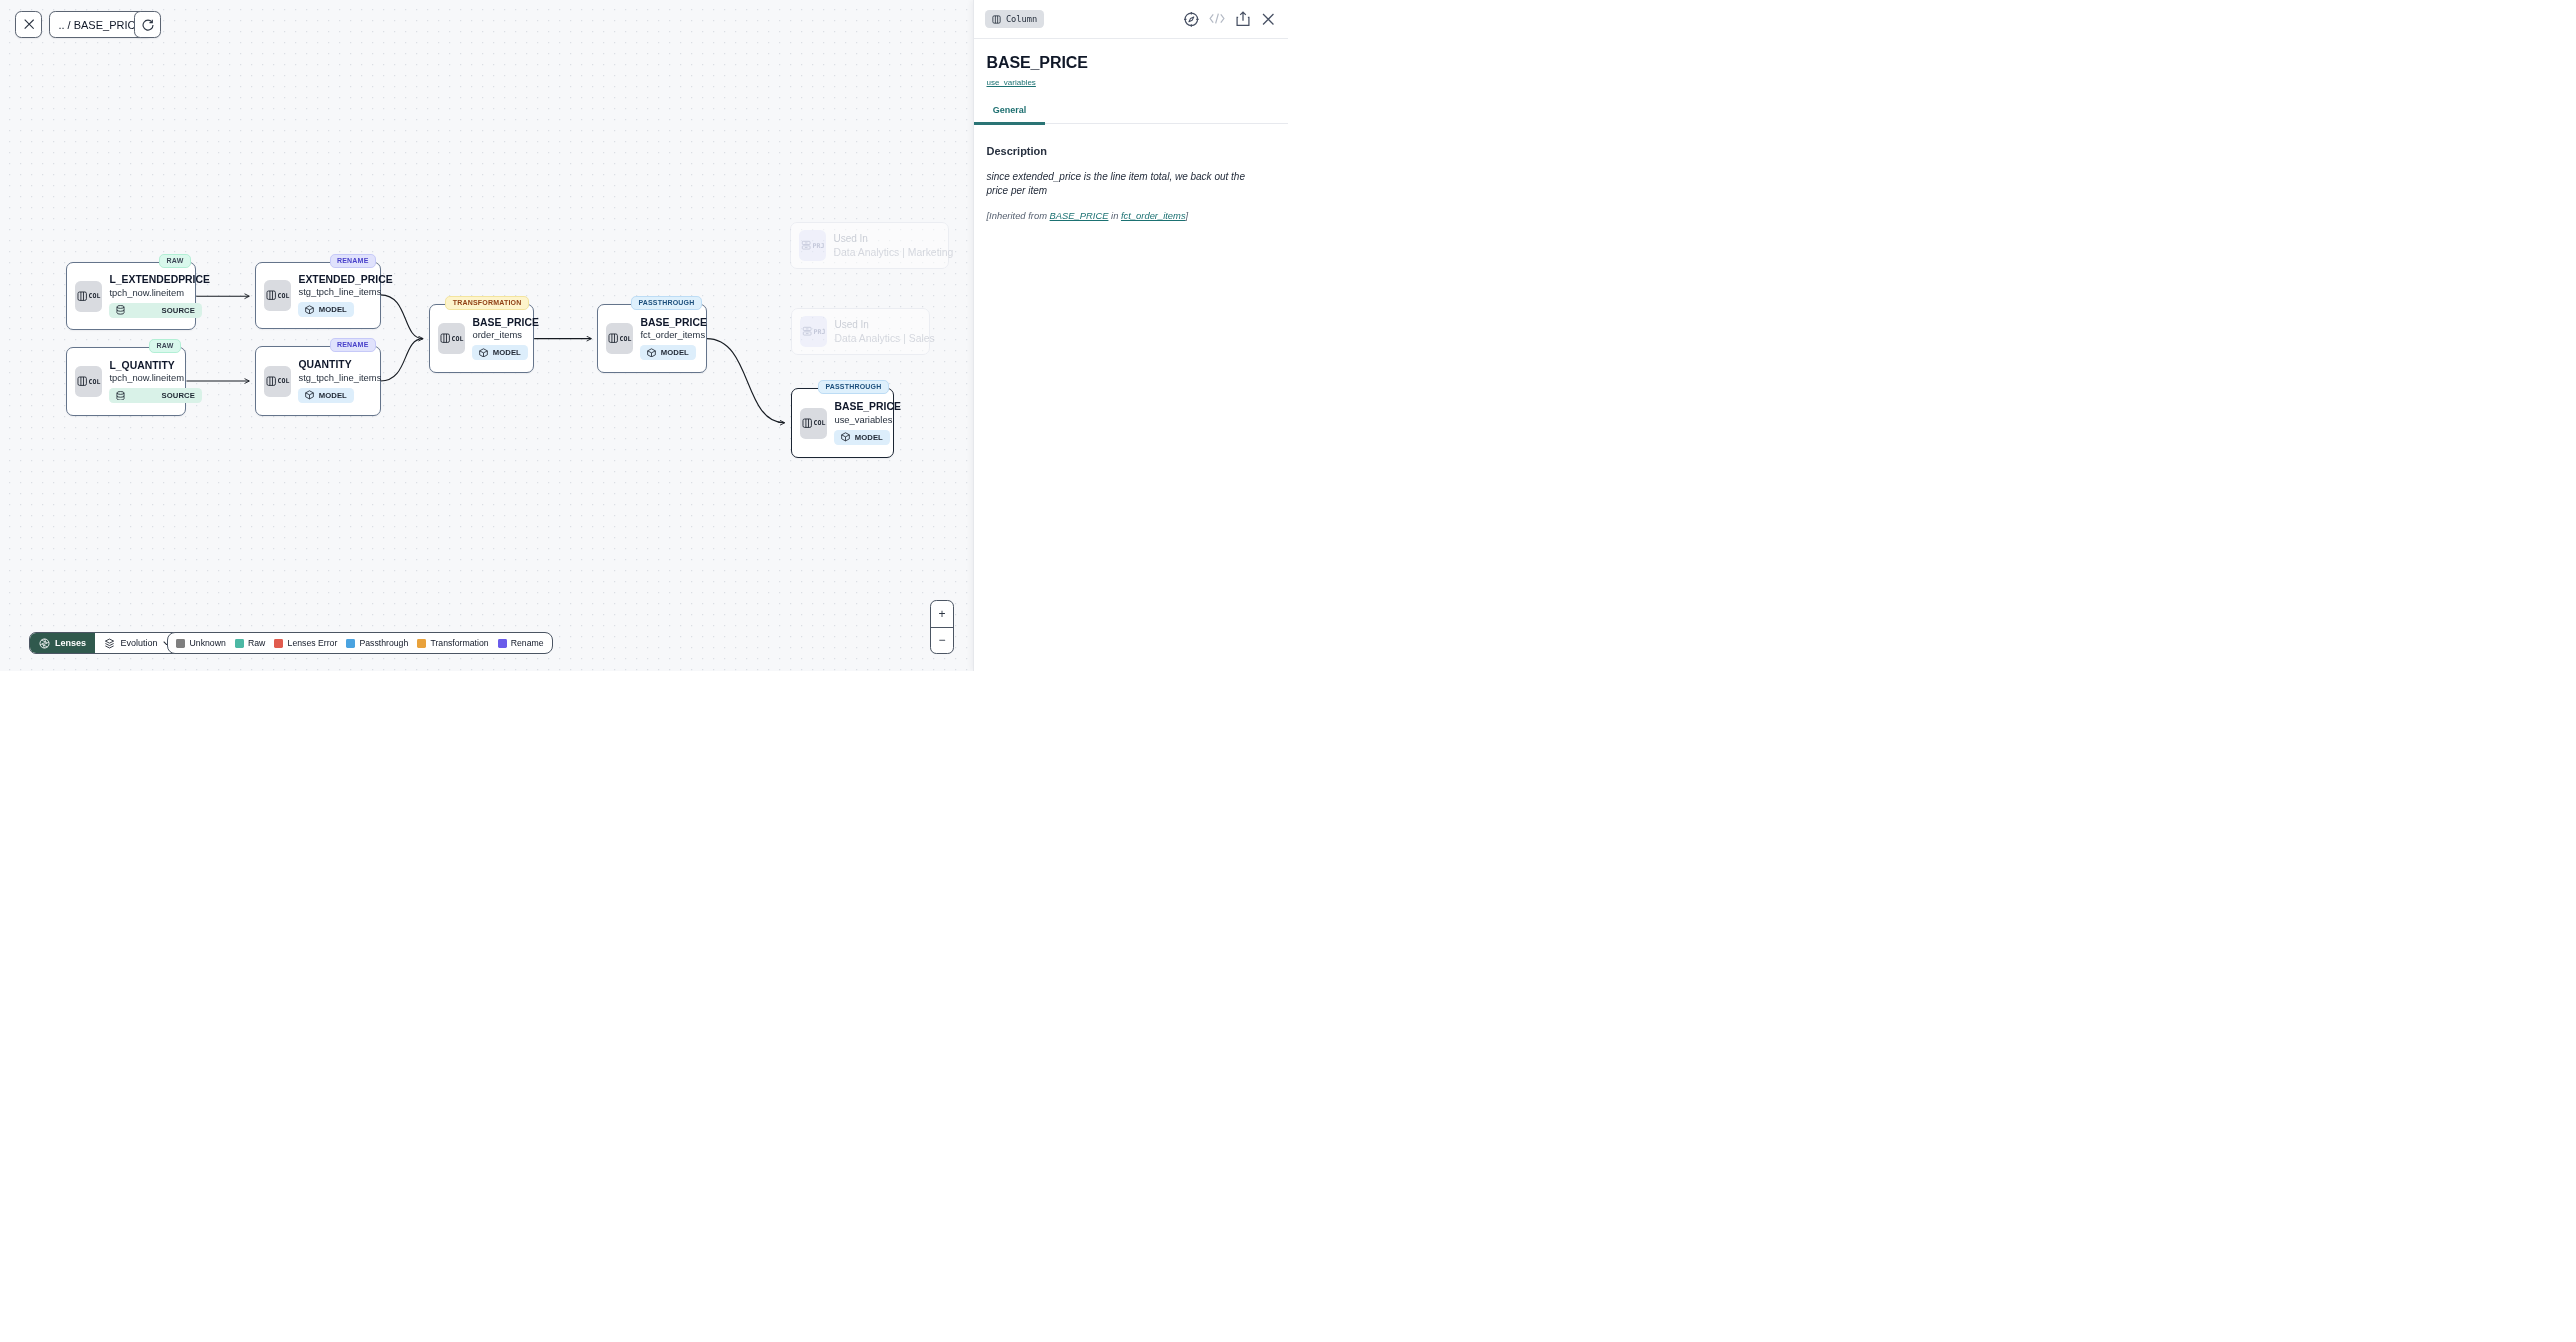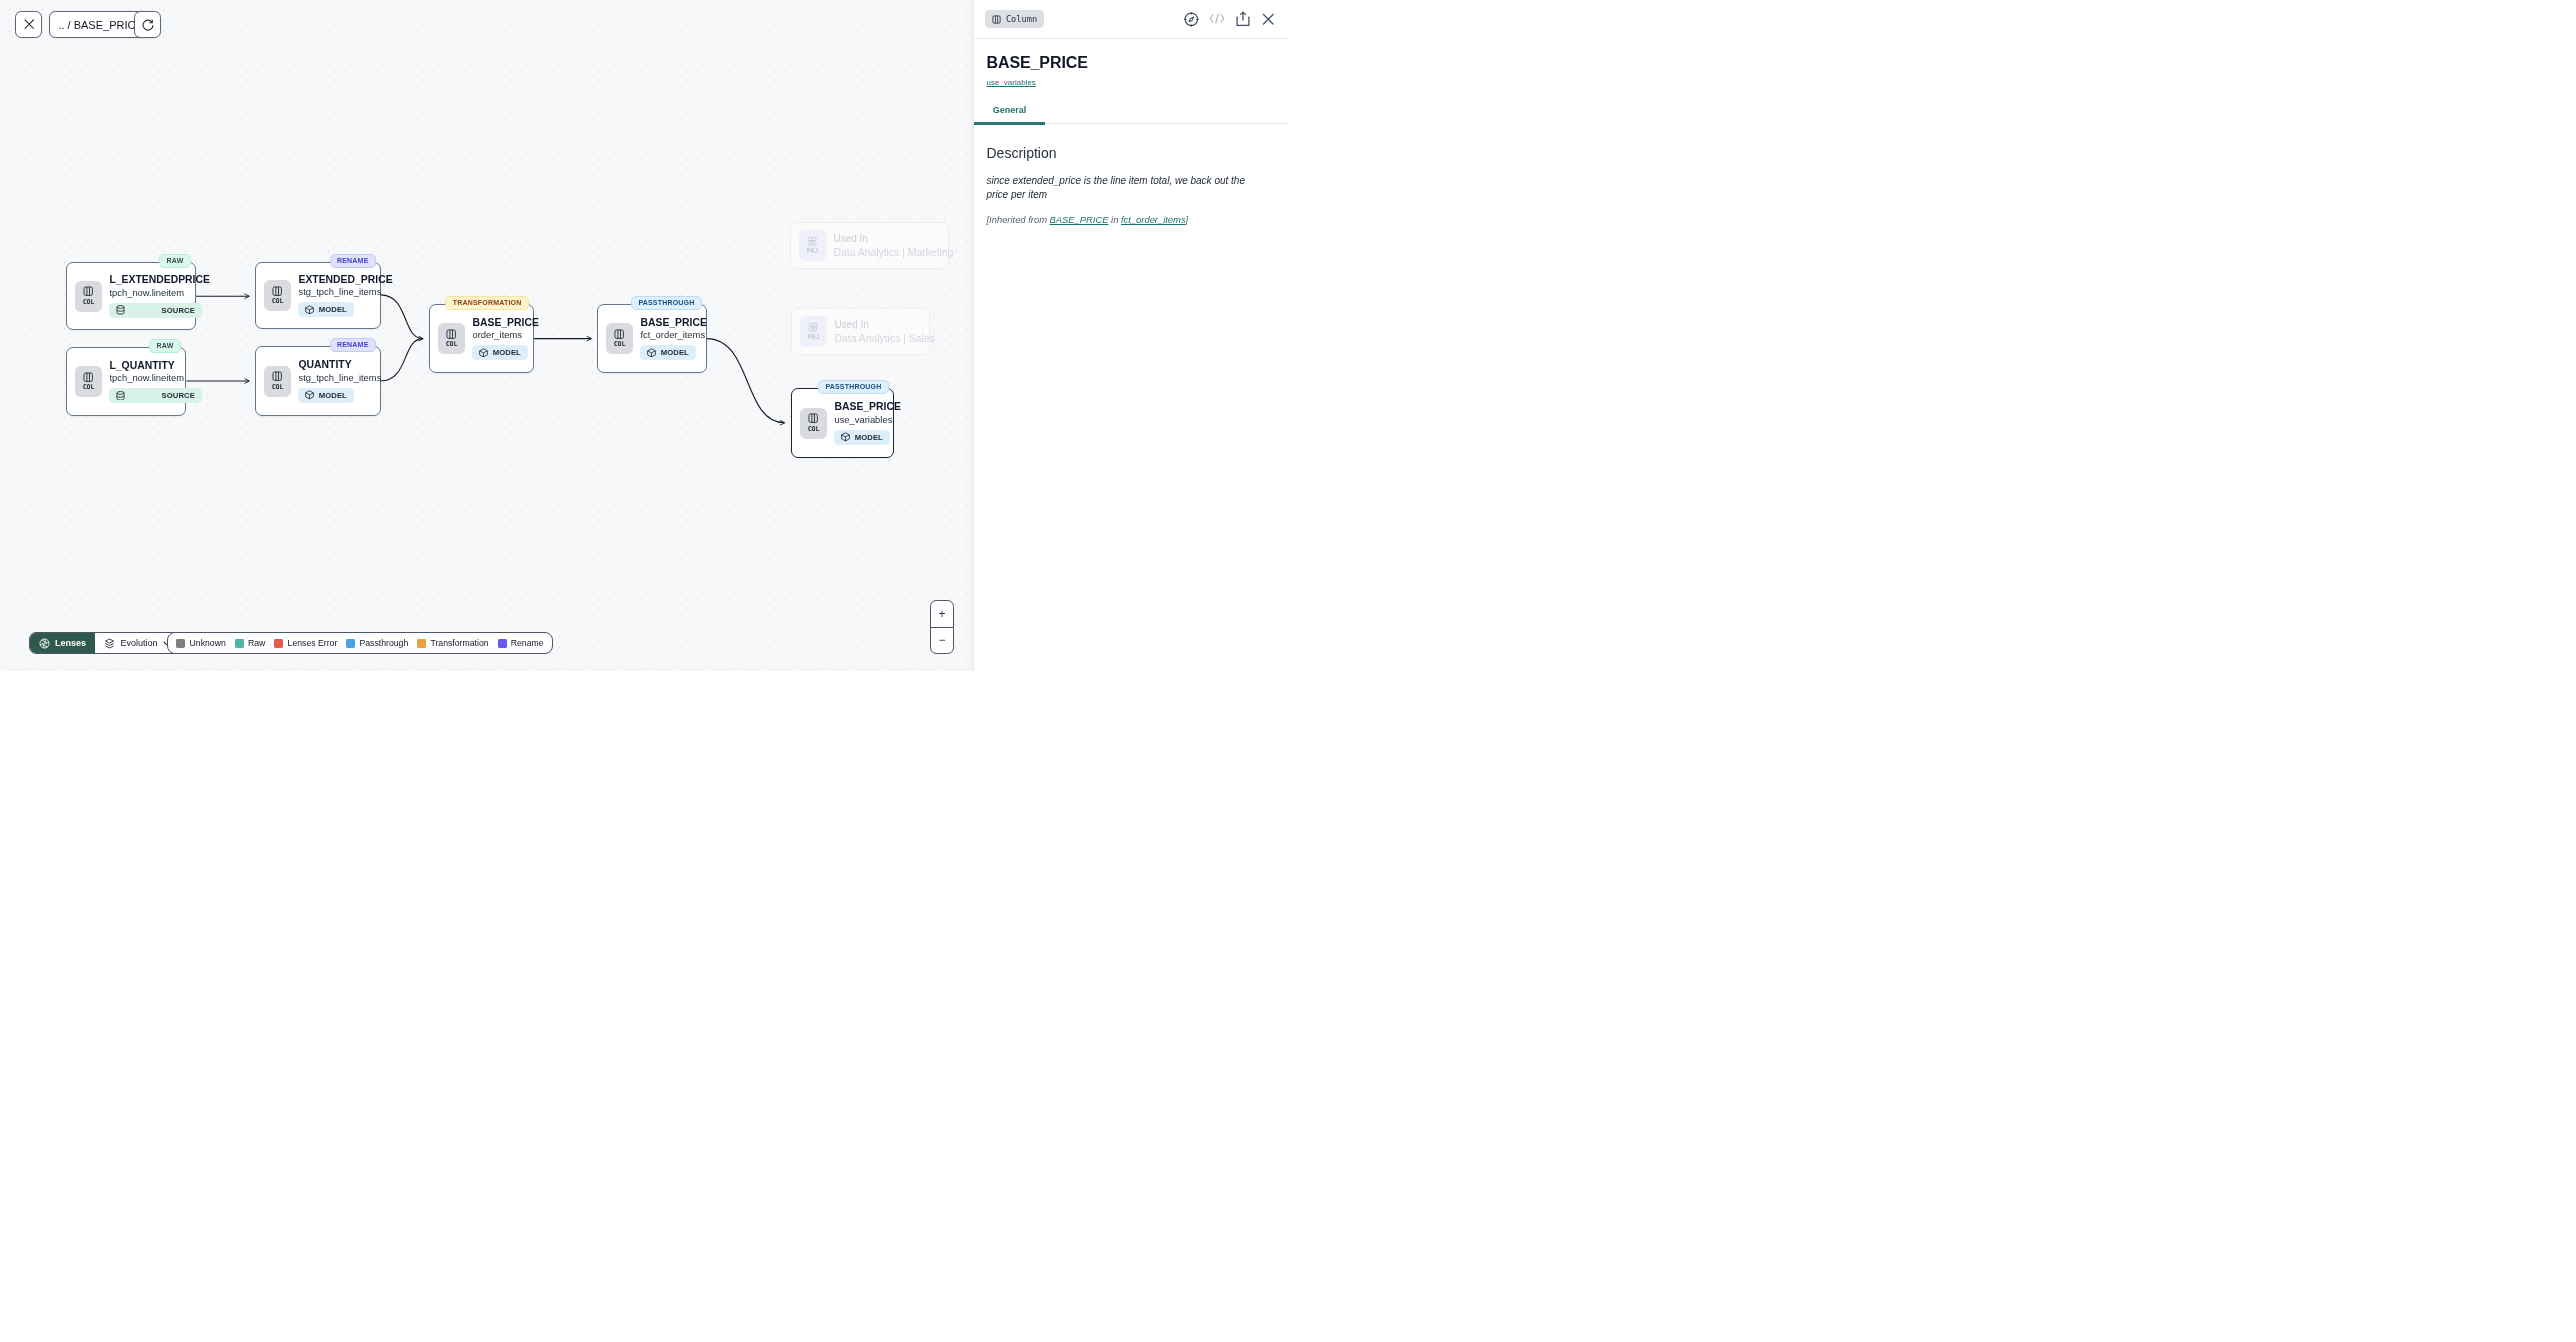--- a/index.html
+++ b/index.html
@@ -16,21 +16,21 @@
   .crumb { font-size:11px; color:#101828; padding:0 8.4px; }
 
   
   .node { position:absolute; z-index:2; background:#fff; border:0.9px solid #64748b; border-radius:7px; display:flex; align-items:center; padding:7px 8.4px; box-shadow:0 0.7px 1.4px rgba(16,24,40,.05); cursor:pointer; }
   .node.selected { border:1.7px solid #1b2533; }
   .badge { position:absolute; top:-9px; right:4.2px; font-size:7px; font-weight:bold; letter-spacing:0.2px; padding:2.4px 6.3px; border-radius:4.9px; border:0.7px solid; z-index:3; }
   .badge.raw            { background:#d9f8ec; border-color:#b2efd5; color:#3d4656; }
   .badge.rename         { background:#e0e2fc; border-color:#c6c9f8; color:#4840c9; }
   .badge.transformation { background:#fdf4cb; border-color:#f3e49e; color:#8f3f14; }
   .badge.passthrough    { background:#def0fc; border-color:#bcdcf5; color:#1c4f7c; }
-  .chip { flex:0 0 auto; width:26.4px; height:31px; background:#d9dbe0; border-radius:5.6px; display:flex; flex-direction:column; align-items:center; justify-content:center; gap:1.4px; color:#232a35; }
+  .chip { flex:0 0 auto; width:26.4px; height:31px; background:#d9dbe0; border-radius:5.6px; display:flex; align-items:center; justify-content:center; gap:1.4px; color:#232a35; }
   .chip-t { font-family:"DejaVu Sans Mono", monospace; font-size:6.6px; font-weight:bold; }
   .nbody { margin-left:7.7px; display:flex; flex-direction:column; align-items:flex-start; }
   .ntitle { font-size:10.4px; font-weight:bold; color:#0f172a; white-space:nowrap; }
   .nsub { font-size:9.4px; color:#1f2937; margin-top:1.4px; white-space:nowrap; }
   .pill { display:inline-flex; align-items:center; gap:4.2px; margin-top:4.9px; padding:2.8px 7px; border-radius:4.2px; font-size:7.7px; font-weight:bold; letter-spacing:0.1px; color:#1f2733; }
   .pill.model  { background:#ddeefb; }
   .pill.source { background:#d9f2e8;gap:36px; }
 
   
   .ghost { position:absolute; z-index:2; background:#fff; border:0.7px solid #e3e5ec; border-radius:7px; display:flex; align-items:center; padding:7px 8.4px; opacity:.55; }
@@ -55,21 +55,21 @@
   .panel { position:absolute; right:0; top:0; width:315px; height:671px; background:#fff; border-left:0.7px solid #e6e8ec; box-shadow:-2.1px 0 5.6px rgba(16,24,40,.05); z-index:10; }
   .p-head { height:39px; display:flex; align-items:center; justify-content:space-between; padding:0 11px; border-bottom:0.7px solid #e8eaee; }
   .type-badge { display:inline-flex; align-items:center; gap:4.9px; background:#dcdfe4; border-radius:4.2px; height:18px; padding:7px 7px; font-family:"DejaVu Sans Mono", monospace; font-size:8.7px; color:#1f2937; }
   .p-icons { display:flex; align-items:center; gap:8.4px; }
   .picon { width:17.4px; height:17.4px; display:flex; align-items:center; justify-content:center; cursor:pointer; }
   .p-title { margin:15.3px 12.5px 0; font-size:16px; font-weight:800; letter-spacing:-0.1px; color:#101828; }
   .p-link { margin:5.6px 12.5px 0; display:inline-block; font-size:8px; color:#1b7172; text-decoration:underline; cursor:pointer; }
   .tabs { margin-top:18px; border-bottom:0.7px solid #e7e9ee; display:flex; }
   .tab { position:relative; width:71px; text-align:center; padding-bottom:8.4px; font-size:9px; font-weight:bold; color:#1d6f70; cursor:pointer; }
   .tab::after { content:""; position:absolute; left:0; right:0; bottom:-1.4px; height:2.8px; background:#2a7475; }
-  .sect-label { margin:21px 12.5px 0; font-size:14px; font-weight:normal; color:#27303f; }
+  .sect-label { margin:21px 12.5px 0; font-size:11px; font-weight:bold; color:#27303f; }
   .desc { margin:12.5px 12.5px 0; font-size:10px; font-style:italic; color:#232c3b; line-height:1.4; max-width:281px; }
   .inherit { margin:12.5px 12.5px 0; font-size:9.4px; font-style:italic; color:#566070; }
   .inherit a { color:#1b7172; text-decoration:underline; font-style:italic; cursor:pointer; }
   svg { display:block; }
 </style>
 </head>
 <body>
 
 <div class="app">
 

